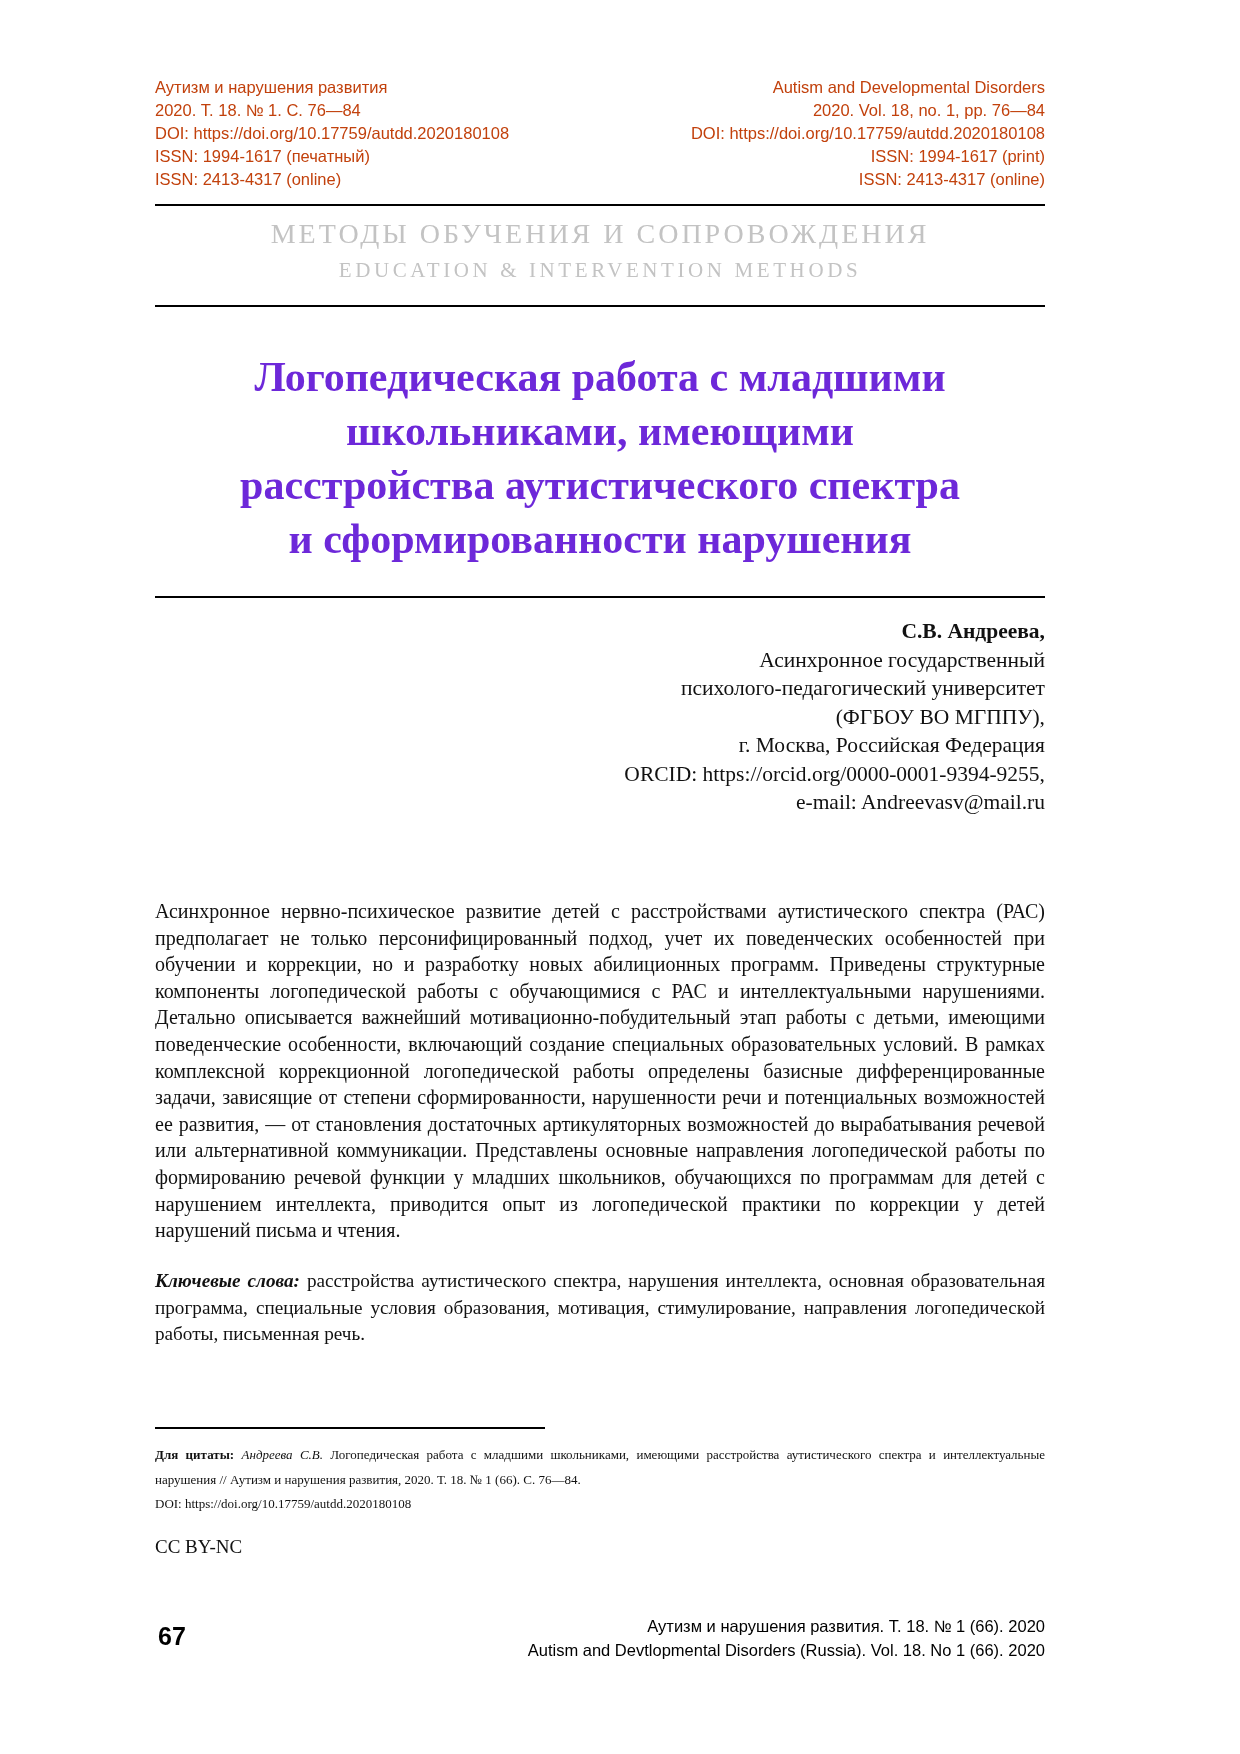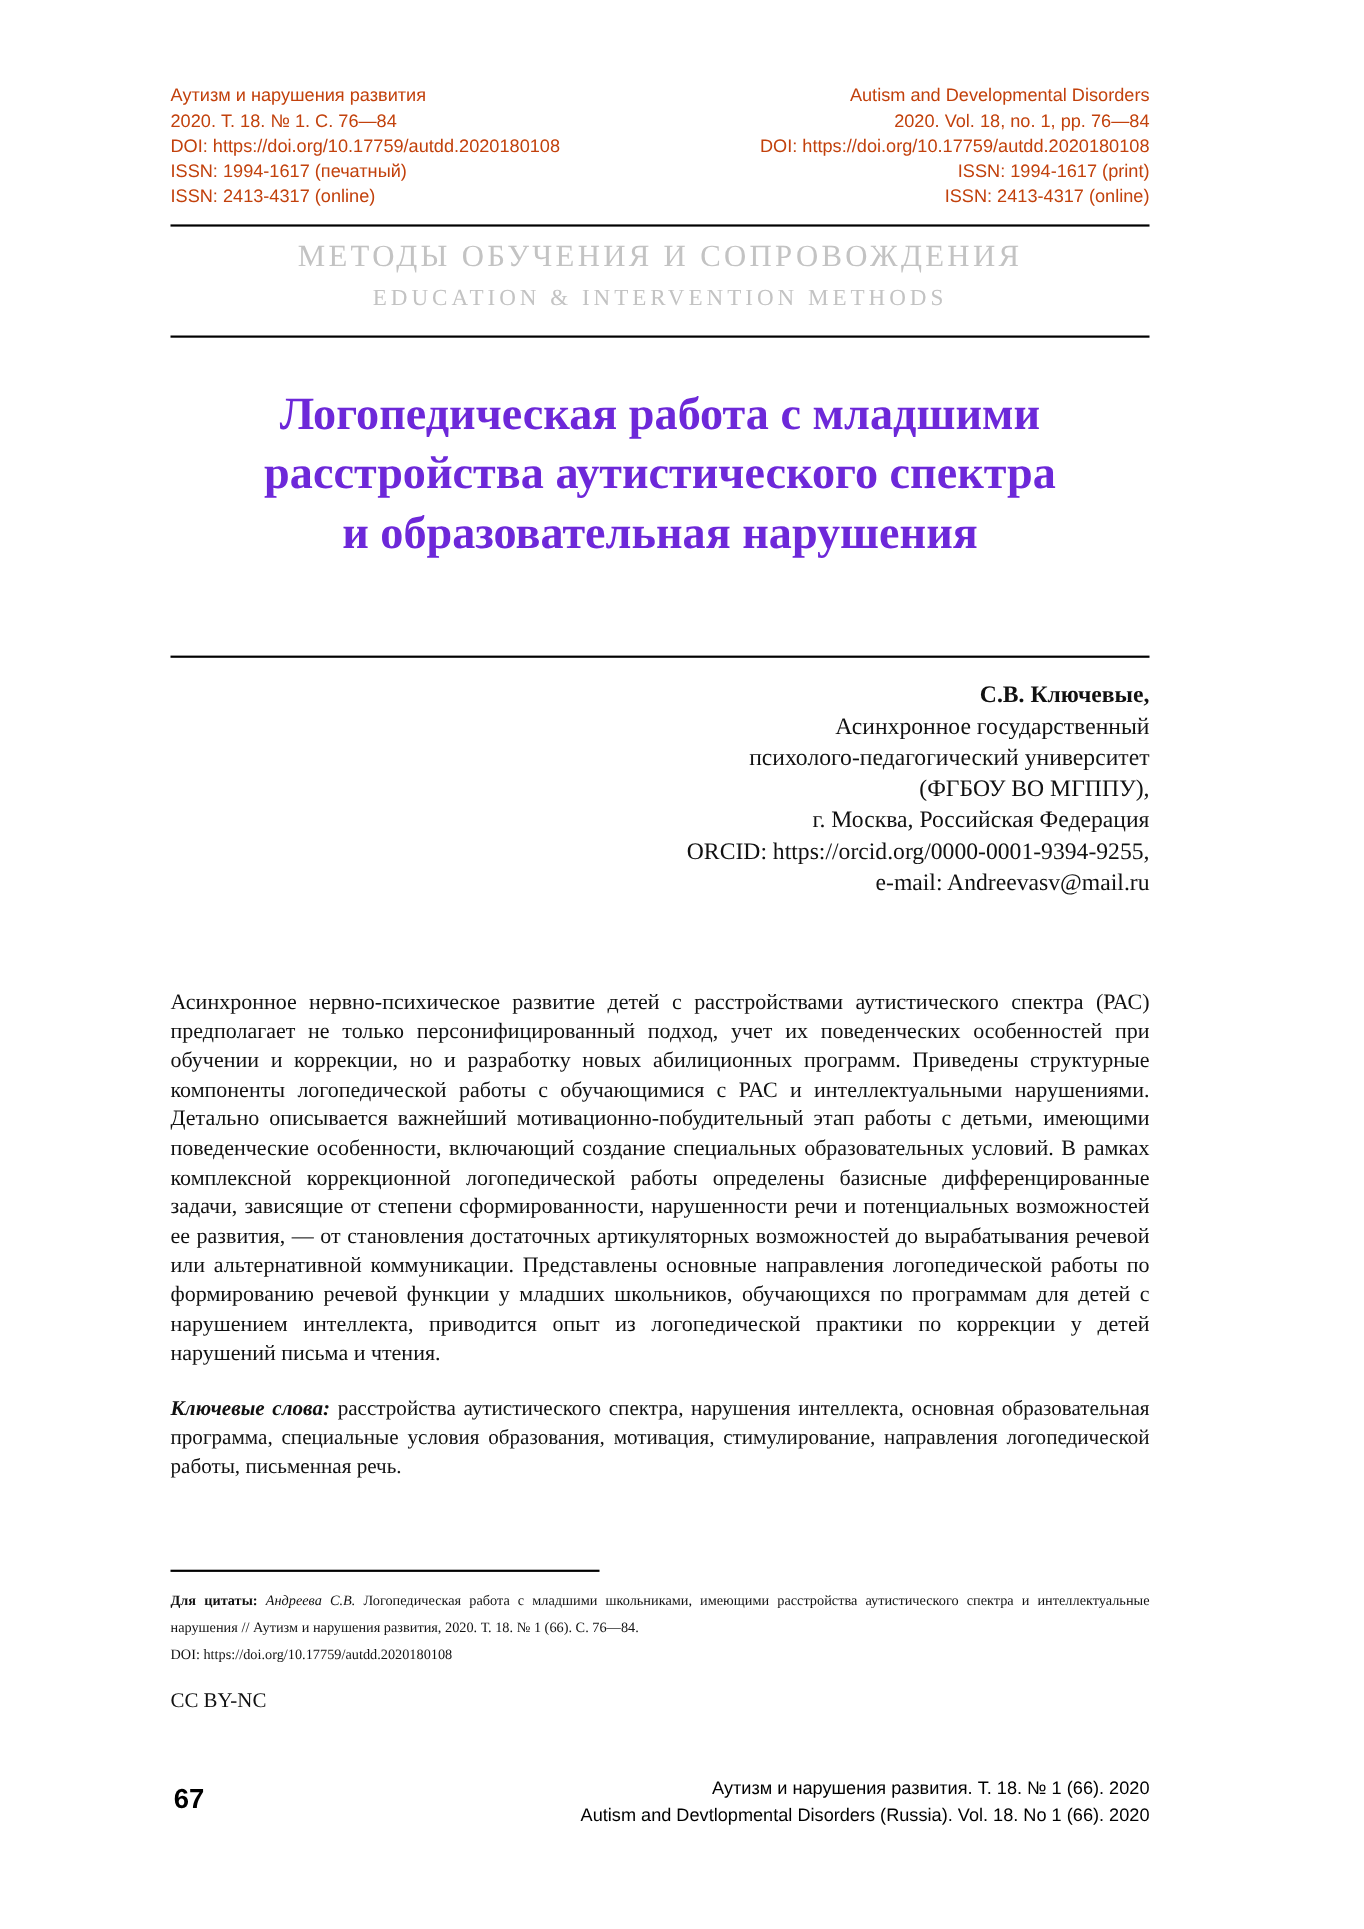--- a/index.html
+++ b/index.html
@@ -213,28 +213,29 @@
 
   <div class="rule rule-top"></div>
 
   <div class="sect-ru">МЕТОДЫ ОБУЧЕНИЯ И СОПРОВОЖДЕНИЯ</div>
   <div class="sect-en">EDUCATION &amp; INTERVENTION METHODS</div>
 
   <div class="rule rule-mid"></div>
 
   <div class="title">
     <span class="tline">Логопедическая работа с младшими</span>
+    <span class="tline">школьниками, имеющими</span>
     <span class="tline">расстройства аутистического спектра</span>
-    <span class="tline">и образовательная нарушения</span>
+    <span class="tline">и сформированности нарушения</span>
   </div>
 
   <div class="rule rule-title"></div>
 
   <div class="authorblock">
-    <span class="name aline">С.В. Ключевые,</span>
+    <span class="name aline">С.В. Андреева,</span>
     <span class="aline">Асинхронное государственный</span>
     <span class="aline">психолого-педагогический университет</span>
     <span class="aline">(ФГБОУ ВО МГППУ),</span>
     <span class="aline">г. Москва, Российская Федерация</span>
     <span class="aline">ORCID: https://orcid.org/0000-0001-9394-9255,</span>
     <span class="aline">e-mail: Andreevasv@mail.ru</span>
   </div>
 
   <div class="abstract">
     <p>Асинхронное нервно-психическое развитие детей с расстройствами аутистического спектра (РАС) предполагает не только персонифицированный подход, учет их поведенческих особенностей при обучении и коррекции, но и разработку новых абилиционных программ. Приведены структурные компоненты логопедической работы с обучающимися с РАС и интеллектуальными нарушениями. Детально описывается важнейший мотивационно-побудительный этап работы с детьми, имеющими поведенческие особенности, включающий создание специальных образовательных условий. В рамках комплексной коррекционной логопедической работы определены базисные дифференцированные задачи, зависящие от степени сформированности, нарушенности речи и потенциальных возможностей ее развития, — от становления достаточных артикуляторных возможностей до вырабатывания речевой или альтернативной коммуникации. Представлены основные направления логопедической работы по формированию речевой функции у младших школьников, обучающихся по программам для детей с нарушением интеллекта, приводится опыт из логопедической практики по коррекции у детей нарушений письма и чтения.</p>

